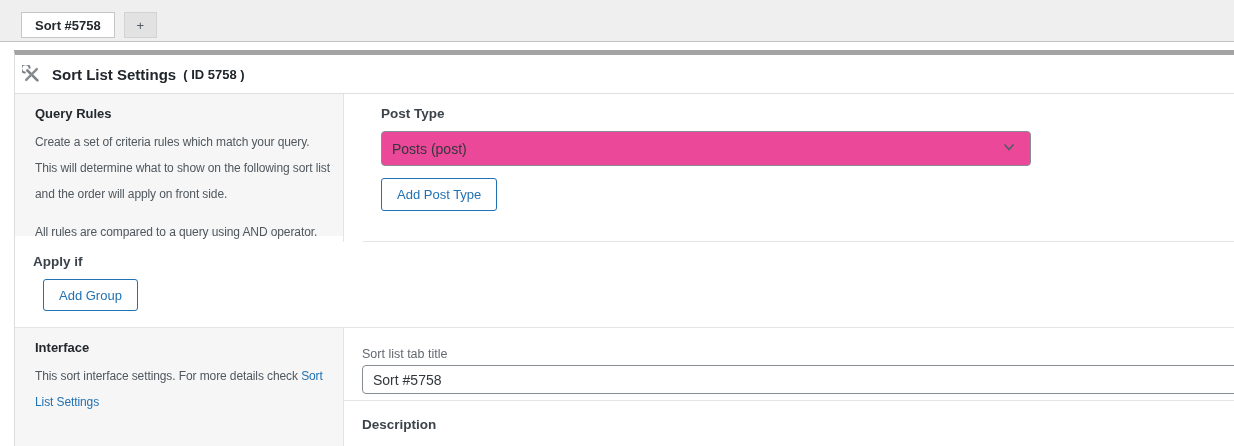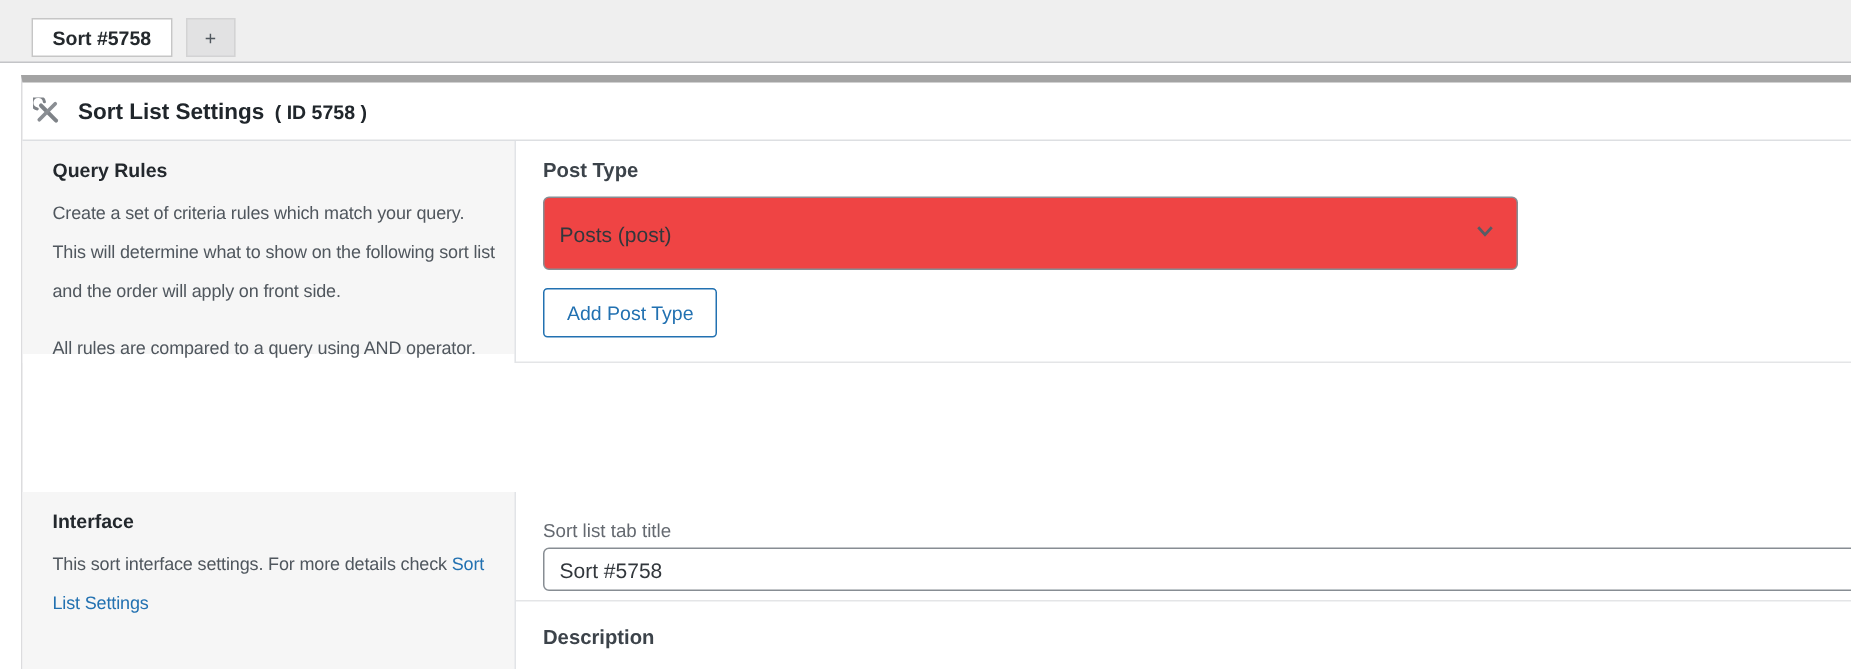--- a/index.html
+++ b/index.html
@@ -48,21 +48,21 @@
     display: flex; align-items: center;
     padding-left: 7px;
   }
   .panel-header .tools { margin-right: 11px; display: flex; }
   .panel-title { font-size: 15px; font-weight: bold; color: #20262b; }
   .panel-title-id { font-size: 13px; font-weight: bold; color: #20262b; margin-left: 7px; }
 
   .content { flex: 1; display: flex; flex-direction: column; min-height: 0; }
   .row { display: flex; flex: none; }
   .row.grow { flex: 1; min-height: 0; }
-  .row1 { height: 148px; }
+  .row1 { height: 148px; gap: 19px; }
   .row2 { height: 86px; }
 
   .side {
     width: 329px; flex: none;
     background: #f6f6f6;
     border-right: 1px solid #e2e4e7;
     box-shadow: inset 0 -6px 0 #ffffff;
     padding: 12px 10px 0 20px;
     overflow: hidden;
   }
@@ -81,23 +81,23 @@
     border-bottom: 1px solid #e4e5e7;
     padding: 12px 0 0 18px;
     overflow: hidden;
   }
   .row.grow .main { border-bottom: none; }
 
   .field-label { font-size: 13.5px; font-weight: 600; color: #3c434a; }
   .field-hint { font-size: 12.5px; color: #646970; margin-top: 7px; }
 
   .select {
-    margin-top: 10px; width: 650px; height: 49px;
+    margin-top: 10px; width: 650px; height: 35px;
     border: 1px solid #878d93; border-radius: 4px;
-    background: #ef4444; display: flex; align-items: center;
+    background: #ec4899; display: flex; align-items: center;
     justify-content: space-between; padding: 0 13px 0 10px;
     font-size: 14px; color: #32373c; cursor: pointer;
   }
 
   .btn {
     display: inline-block; background: #fff;
     border: 1px solid #2271b1; border-radius: 3px;
     color: #2271b1; font-size: 13px;
     height: 32px; padding: 0 15px; cursor: pointer;
     font-family: "Liberation Sans", sans-serif;
@@ -161,20 +161,24 @@
             <svg width="16" height="16" viewBox="0 0 16 16">
               <polyline points="3.5,5.5 8,10.5 12.5,5.5" fill="none" stroke="#555d66" stroke-width="1.8"></polyline>
             </svg>
           </span>
         </div>
         <button class="btn addpost">Add Post Type</button>
       </div>
     </div>
 
     <div class="row row2">
+      <div class="main">
+        <div class="field-label">Apply if</div>
+        <button class="btn addgroup">Add Group</button>
+      </div>
     </div>
 
     <div class="row grow">
       <div class="side">
         <h3>Interface</h3>
         <p><span>This sort interface settings. For more details check </span><a class="doclink">Sort List Settings</a></p>
       </div>
       <div class="main">
         <div class="field-hint">Sort list tab title</div>
         <input class="text-input" type="text" value="Sort #5758" style="">

